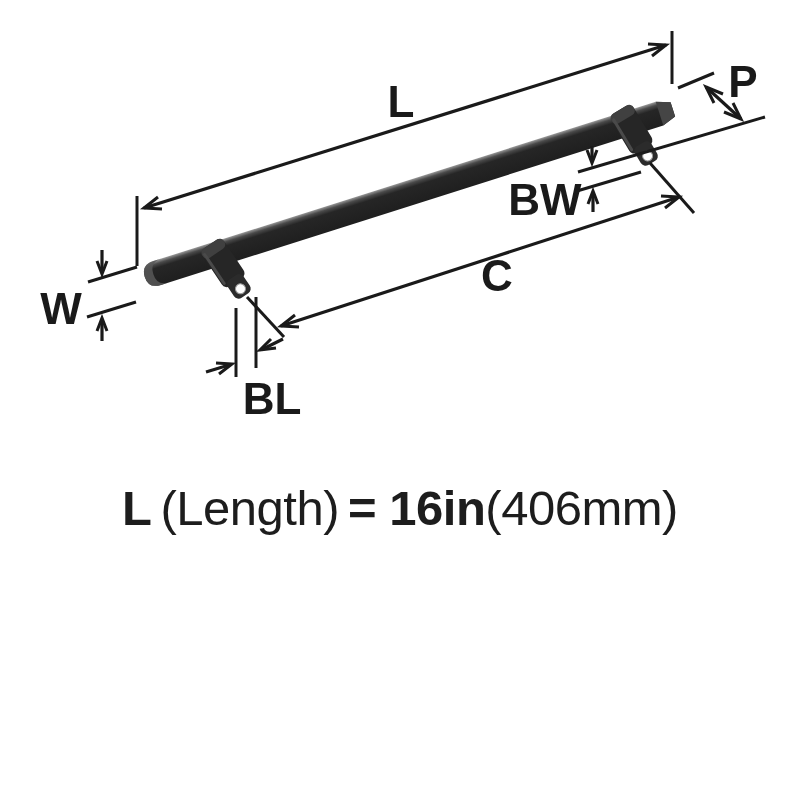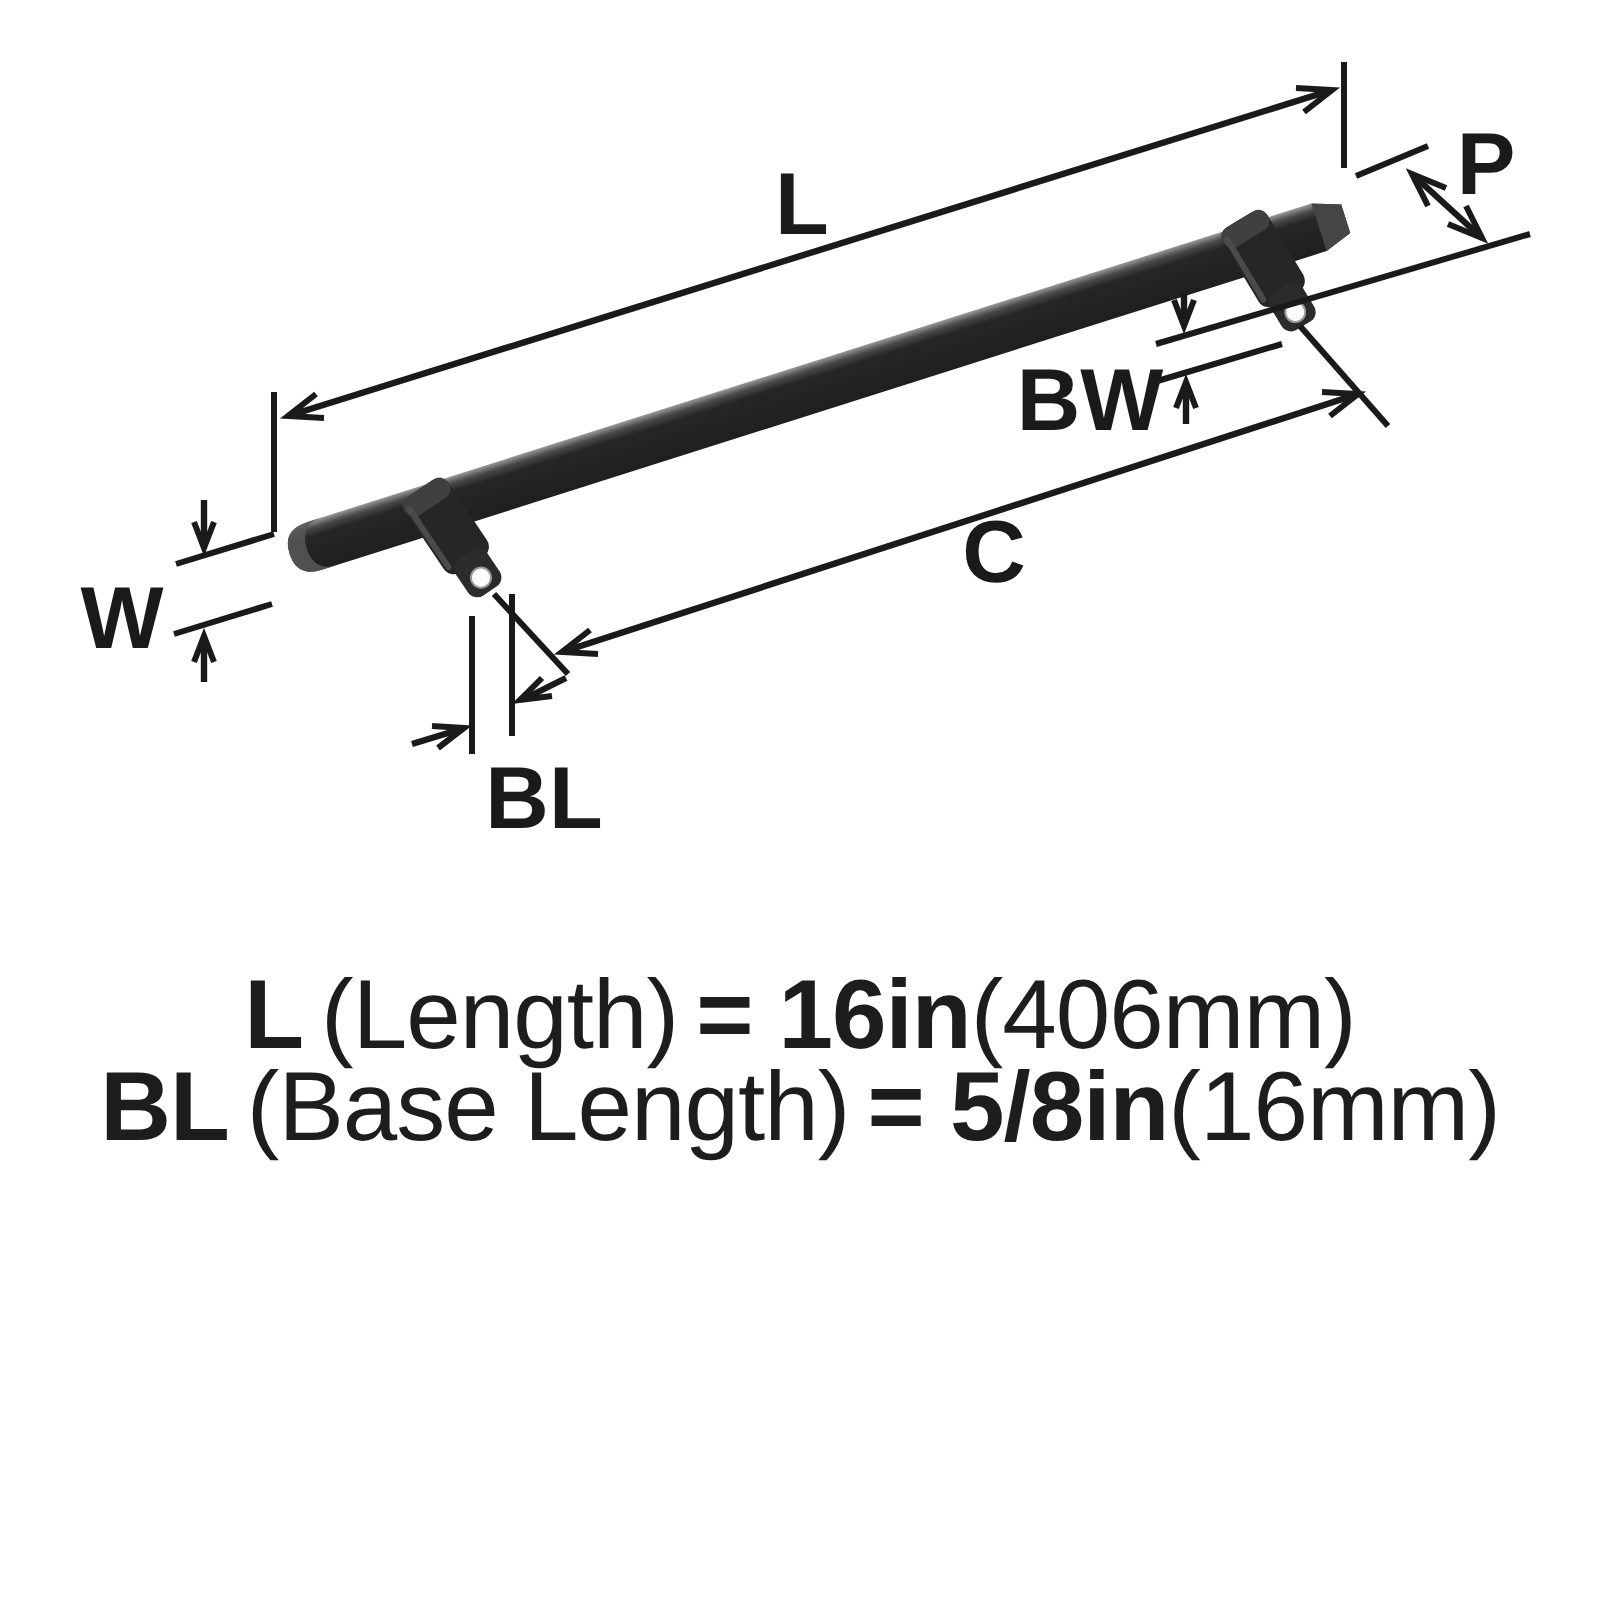--- a/index.html
+++ b/index.html
@@ -108,18 +108,15 @@
       <polyline class="ahead" points="276,348 260,350 271,339"></polyline>
       <text x="272" y="414" font-size="44" text-anchor="middle">BL</text>
     </g>
   </svg>
 
   
   <div class="specs">
     <div class="spec-line">
       <span class="spec-sym">L</span><span class="spec-name">(Length)</span><span class="spec-val">= 16in</span><span class="spec-metric">(406mm)</span>
     </div>
-    <div class="spec-line">
-      <span class="spec-sym">BL</span><span class="spec-name">(Base Length)</span><span class="spec-val">= 5/8in</span><span class="spec-metric">(16mm)</span>
-    </div>
   </div>
 
 </div>
 
 </body></html>

